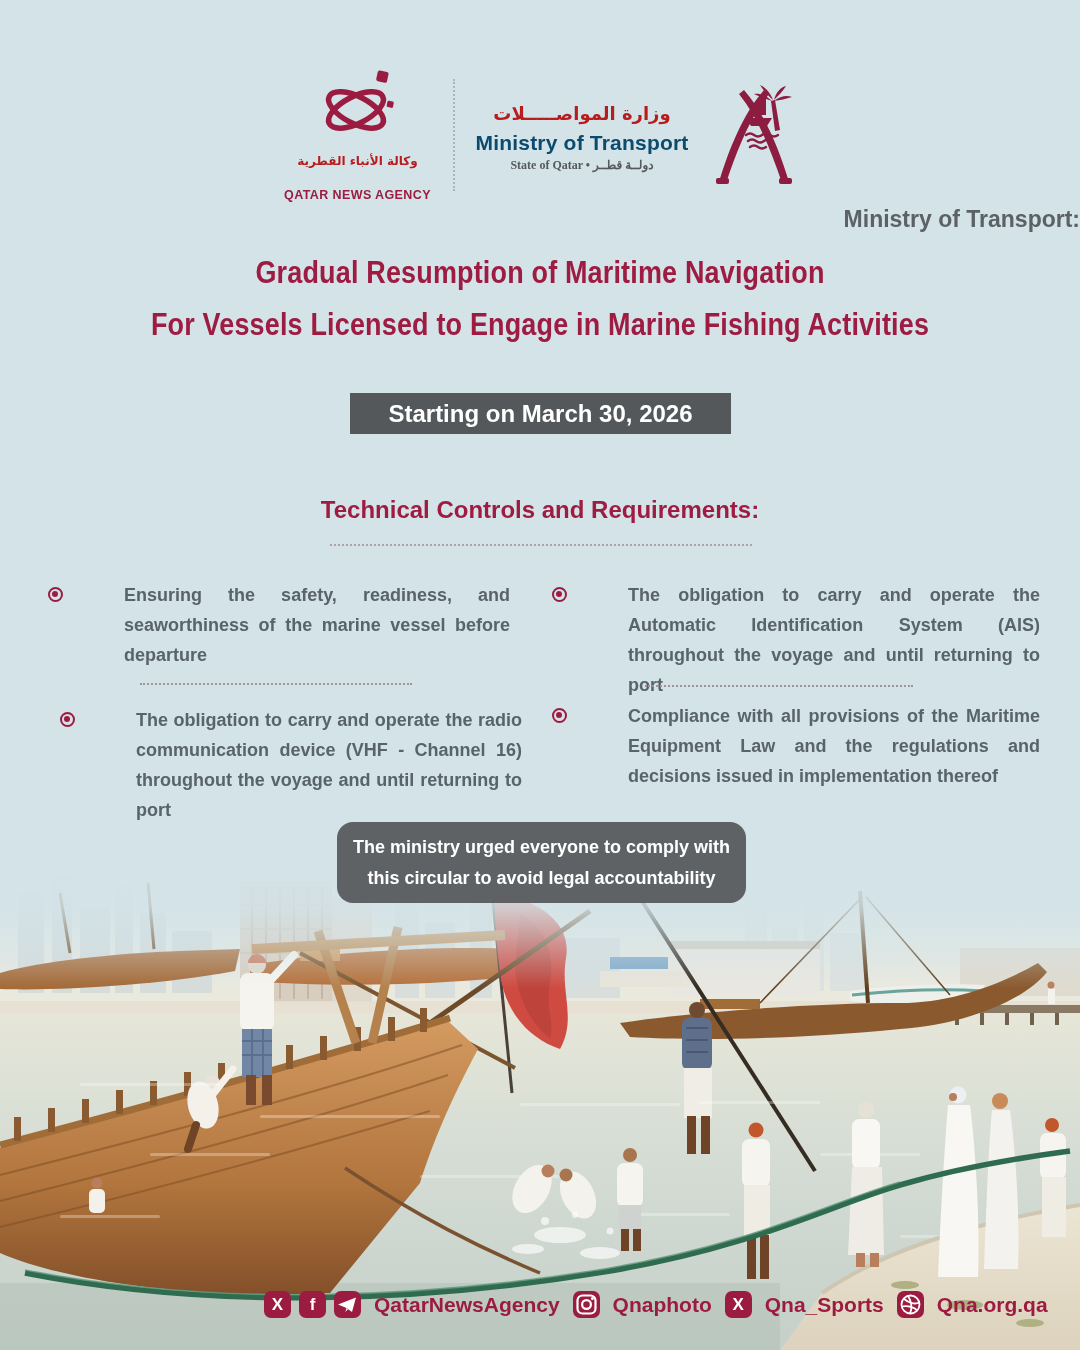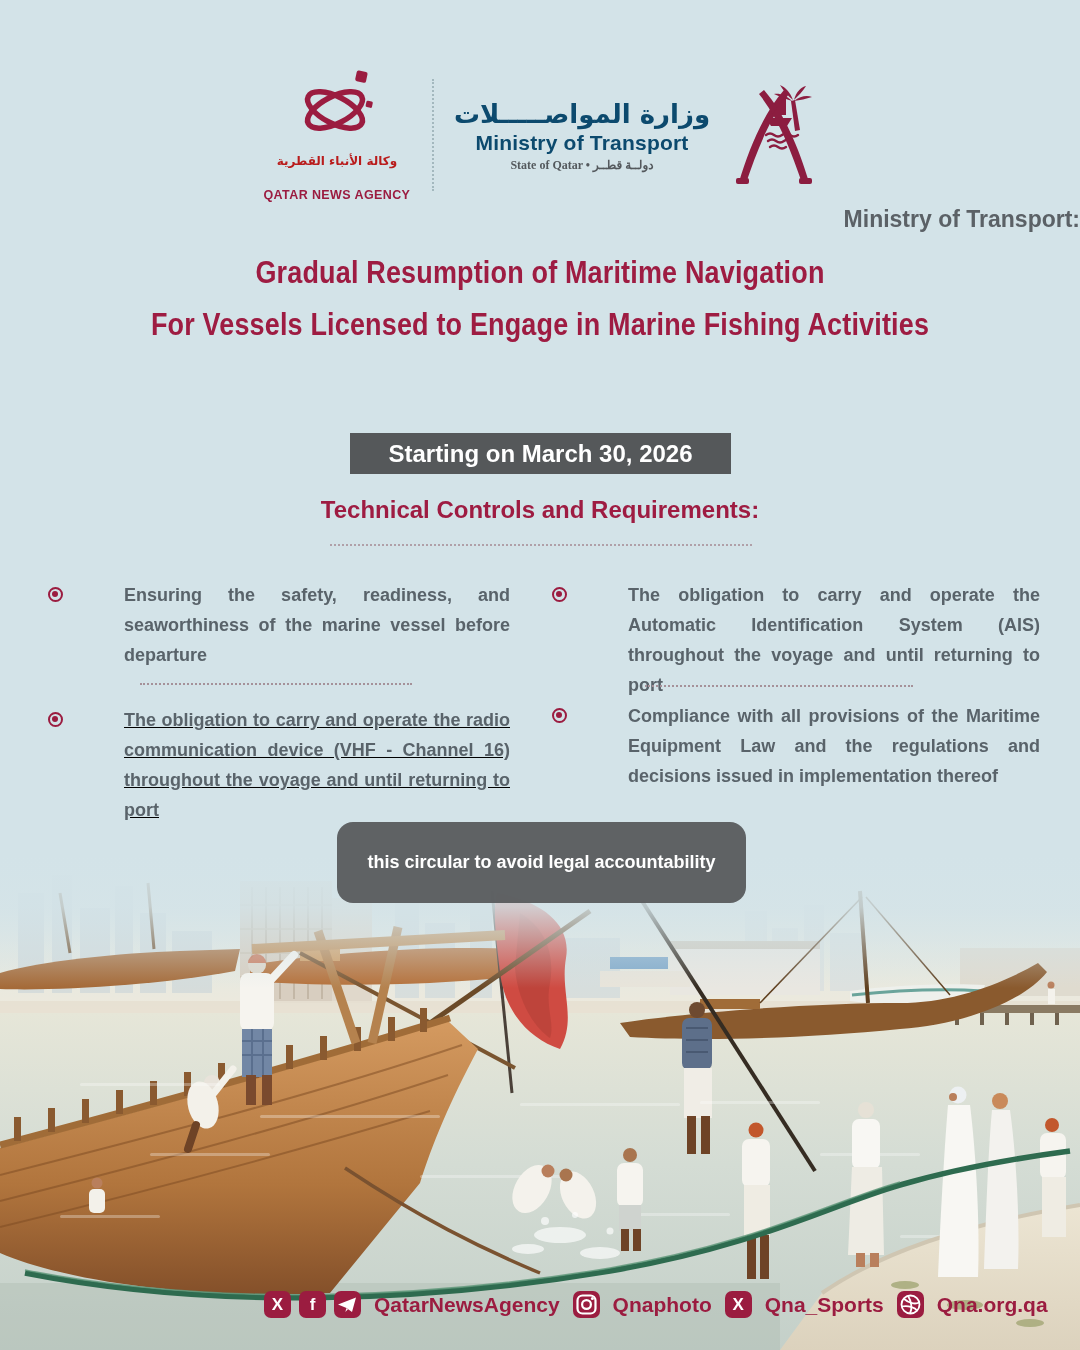--- a/index.html
+++ b/index.html
@@ -7,43 +7,43 @@
         font-family:"Liberation Sans",sans-serif;}
 
   
   .header{position:absolute;top:68px;left:0;width:1080px;display:flex;justify-content:center;
           align-items:center;gap:20px;}
   .qna-block{width:150px;text-align:center;}
   .qna-ar{font-family:"DejaVu Sans",sans-serif;font-weight:700;color:#b91c1c;font-size:12px;line-height:18px;}
   .qna-en{font-weight:700;color:#9b1c40;font-size:12.5px;letter-spacing:.4px;margin-top:18px;}
   .hdr-divider{width:0;height:112px;border-left:2px dotted #a3b8be;}
   .mot-block{text-align:center;min-width:215px;}
-  .mot-ar{font-family:"DejaVu Sans",sans-serif;font-weight:700;color:#0c4a6e;font-size:26px;line-height:32px;}
+  .mot-ar{font-family:"DejaVu Sans",sans-serif;font-weight:700;color:#b91c1c;font-size:18px;line-height:32px;}
   .mot-en{font-weight:700;color:#0c4a6e;font-size:21px;line-height:25px;letter-spacing:.2px;}
   .mot-state{font-weight:600;color:#54595d;font-size:12px;margin-top:3px;font-family:Liberation Serif, serif;}
 
   
   .kicker{position:absolute;top:206px;left:0;width:1080px;text-align:right;
           font-weight:700;font-size:23px;color:#5b6166;}
   .title{position:absolute;left:0;width:1080px;text-align:center;font-weight:700;font-size:31px;
          color:#9e1c42;transform:scaleX(.87);letter-spacing:.2px;}
   .title1{top:255px;} .title2{top:307px;}
 
   .badge{position:absolute;left:350px;top:393px;width:381px;height:41px;background:#55585a;
-         color:#ffffff;font-weight:700;font-size:24px;text-align:center;line-height:41px;margin-top:40px;}
+         color:#ffffff;font-weight:700;font-size:24px;text-align:center;line-height:41px;}
 
   .section-head{position:absolute;top:496px;left:0;width:1080px;text-align:center;
                 font-weight:700;font-size:24px;color:#9e1c42;}
   .section-underline{position:absolute;top:544px;left:330px;width:422px;border-top:2px dotted #b0a0a8;}
 
   
   .req{position:absolute;display:flex;gap:48px;}
   .r1{left:48px;top:580px;width:462px;}
   .r2{left:552px;top:580px;width:488px;}
-  .r3{left:48px;top:705px;width:462px;text-decoration:underline;}
+  .r3{left:60px;top:705px;width:462px;}
   .r4{left:552px;top:701px;width:488px;}
   .dot{flex:0 0 15px;width:15px;height:15px;margin-top:7px;border:2.5px solid #9b1c40;
        border-radius:50%;position:relative;box-sizing:border-box;}
   .dot::after{content:"";position:absolute;left:2px;top:2px;width:6px;height:6px;border-radius:50%;
        background:#9b1c40;}
   .req p{margin:0 0 0 13px;font-weight:700;font-size:18px;line-height:30px;color:#59636a;
          text-align:justify;text-align-last:left;}
   .req-sep{position:absolute;border-top:2px dotted #a59199;}
   .sep-left{left:140px;top:683px;width:272px;}
   .sep-right{left:645px;top:685px;width:268px;}
@@ -138,20 +138,21 @@
   <div class="req r3">
     <span class="dot"></span>
     <p>The obligation to carry and operate the radio communication device (VHF - Channel 16) throughout the voyage and until returning to port</p>
   </div>
   <div class="req r4">
     <span class="dot"></span>
     <p>Compliance with all provisions of the Maritime Equipment Law and the regulations and decisions issued in implementation thereof</p>
   </div>
 
   <div class="notice">
+    <div>The ministry urged everyone to comply with</div>
     <div>this circular to avoid legal accountability</div>
   </div>
 
   <div class="photo">
     <svg width="1080" height="497" viewBox="0 0 1080 497">
       <defs>
         <linearGradient id="sky" x1="0" y1="0" x2="0" y2="1">
           <stop offset="0" stop-color="#d7e6ea"></stop>
             <stop offset=".7" stop-color="#e7e9e0"></stop>
           <stop offset="1" stop-color="#efe9dc"></stop>

